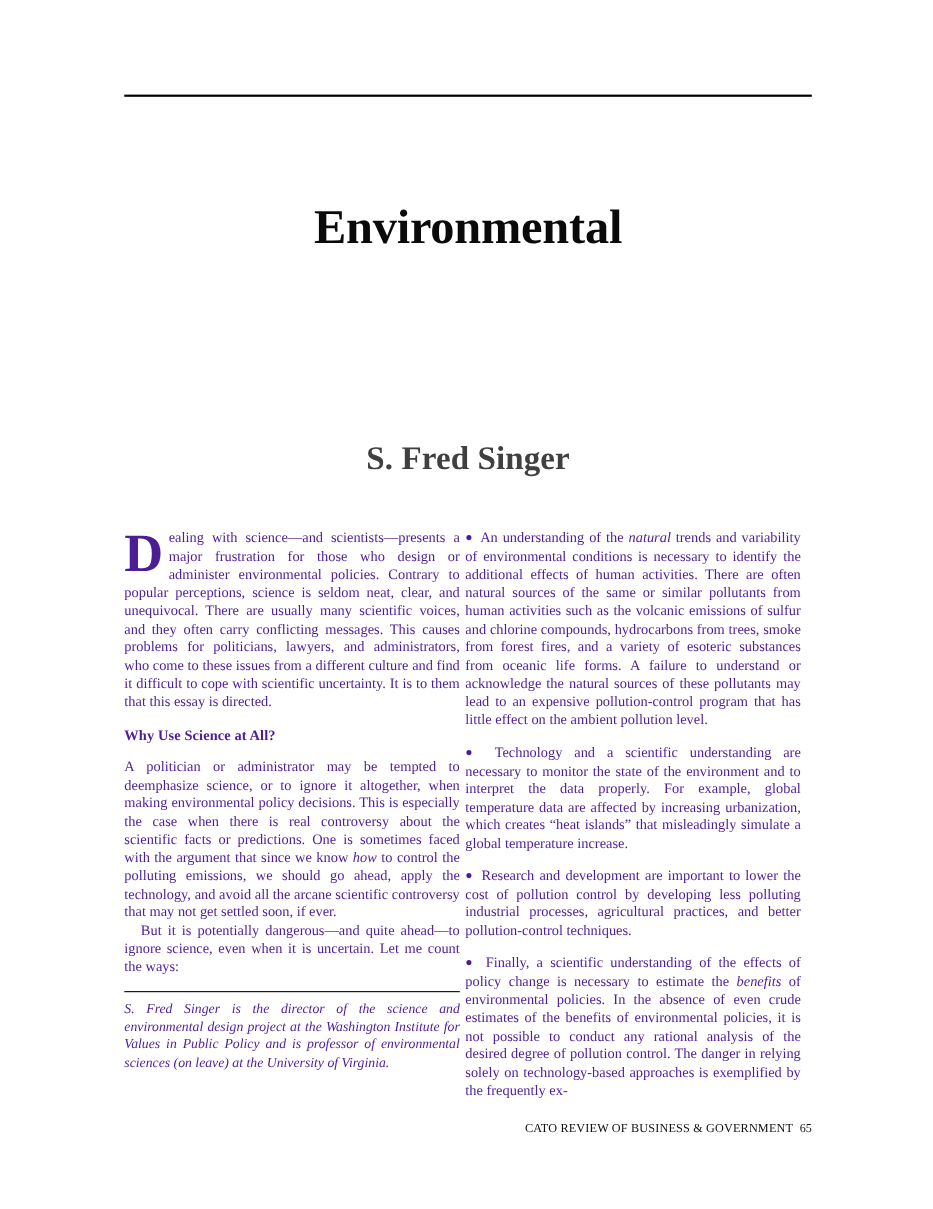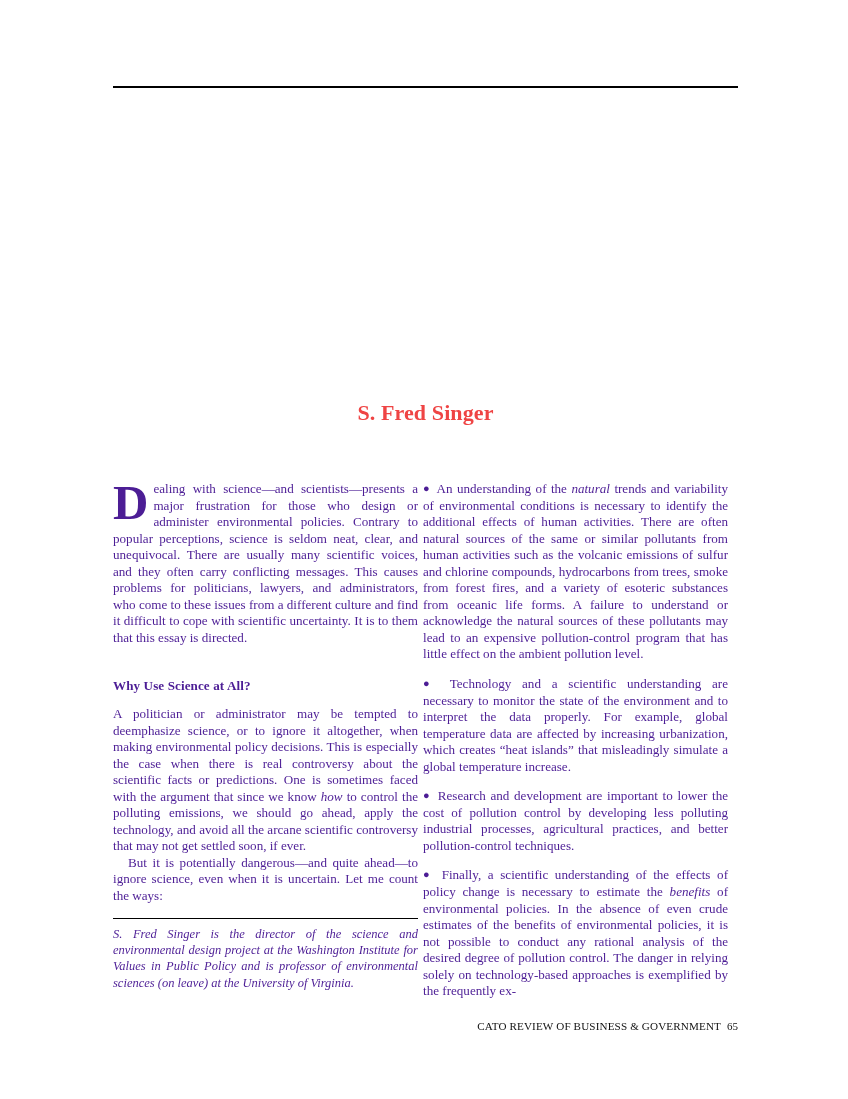--- a/index.html
+++ b/index.html
@@ -47,23 +47,23 @@
     letter-spacing: -0.2px;
     color: #0a0a0a;
   }
   .author {
     position: absolute;
     left: 113px;
     top: 400px;
     width: 625px;
     text-align: center;
     font-weight: bold;
-    font-size: 22px;
+    font-size: 30px;
     letter-spacing: 0.1px;
-    color: #ef4444;
+    color: #404040;
   }
   
   .columns {
     position: absolute;
     left: 113px;
     top: 481px;
     width: 625px;
     height: 530px;
   }
   .col {
@@ -101,21 +101,21 @@
     text-align: justify;
   }
 
   h2.subhead {
     margin: 0;
     font-size: 13.1px;
     line-height: 16.5px;
     font-weight: bold;
     letter-spacing: 0.1px;
   }
-  .subhead-wrap { margin-top: 32px; margin-bottom: 11px; }
+  .subhead-wrap { margin-top: 15px; margin-bottom: 11px; }
 
   
   .bullet-para {
     margin: 0;
     text-align: justify;
   }
   .bullet-para + .bullet-para { margin-top: 13px !important; }
   .bull {
     font-size: 11px;
     line-height: 1;
@@ -156,20 +156,21 @@
   i, em { font-style: italic; }
 </style>
 </head>
 <body>
 
 <div class="page">
 
   <div class="top-rule"></div>
 
   <div class="title-block">
+    <div class="title-line">Environmental</div>
   </div>
 
   <div class="author">S. Fred Singer</div>
 
   <div class="columns">
 
     <div class="col col-left">
 
       <p class="dropcap-para">Dealing with science—and scientists—presents a major frustration for those who design or administer environmental policies. Contrary to popular perceptions, science is seldom neat, clear, and unequivocal. There are usually many scientific voices, and they often carry conflicting messages. This causes problems for politicians, lawyers, and administrators, who come to these issues from a different culture and find it difficult to cope with scientific uncertainty. It is to them that this essay is directed.</p>
 

